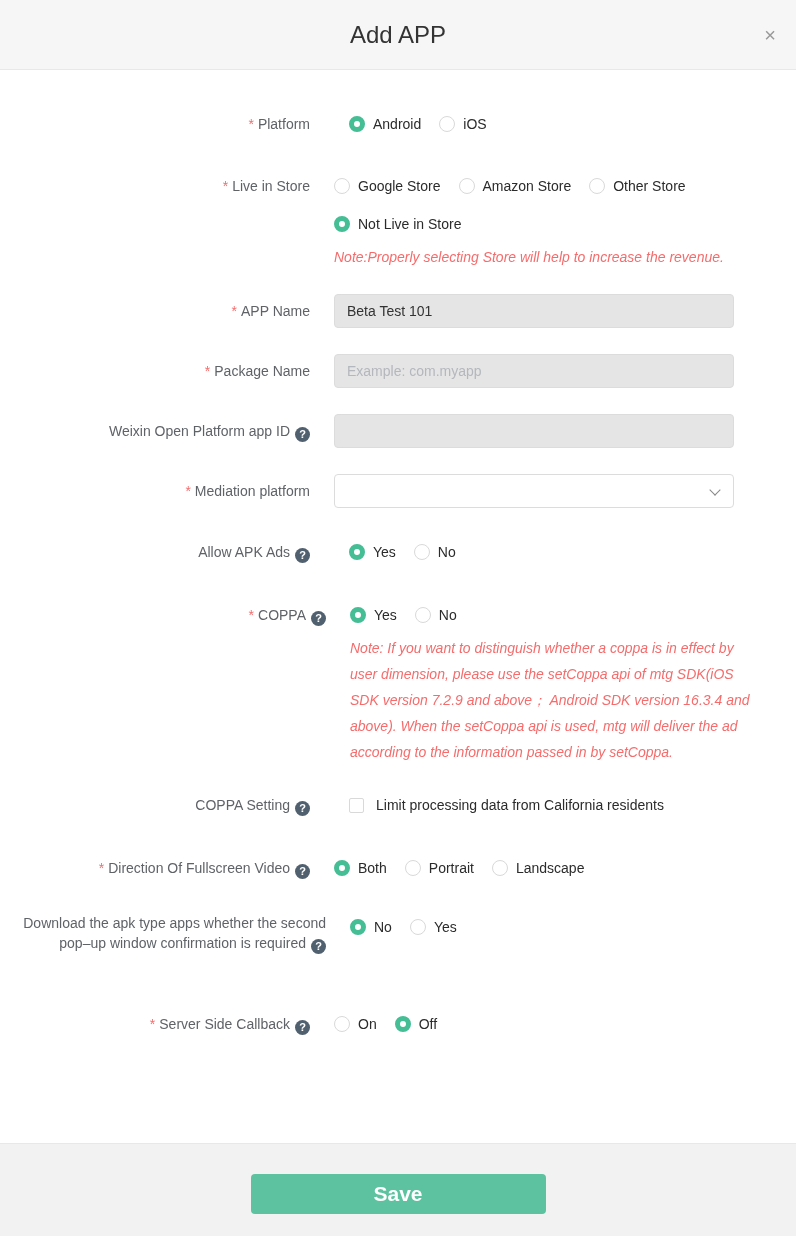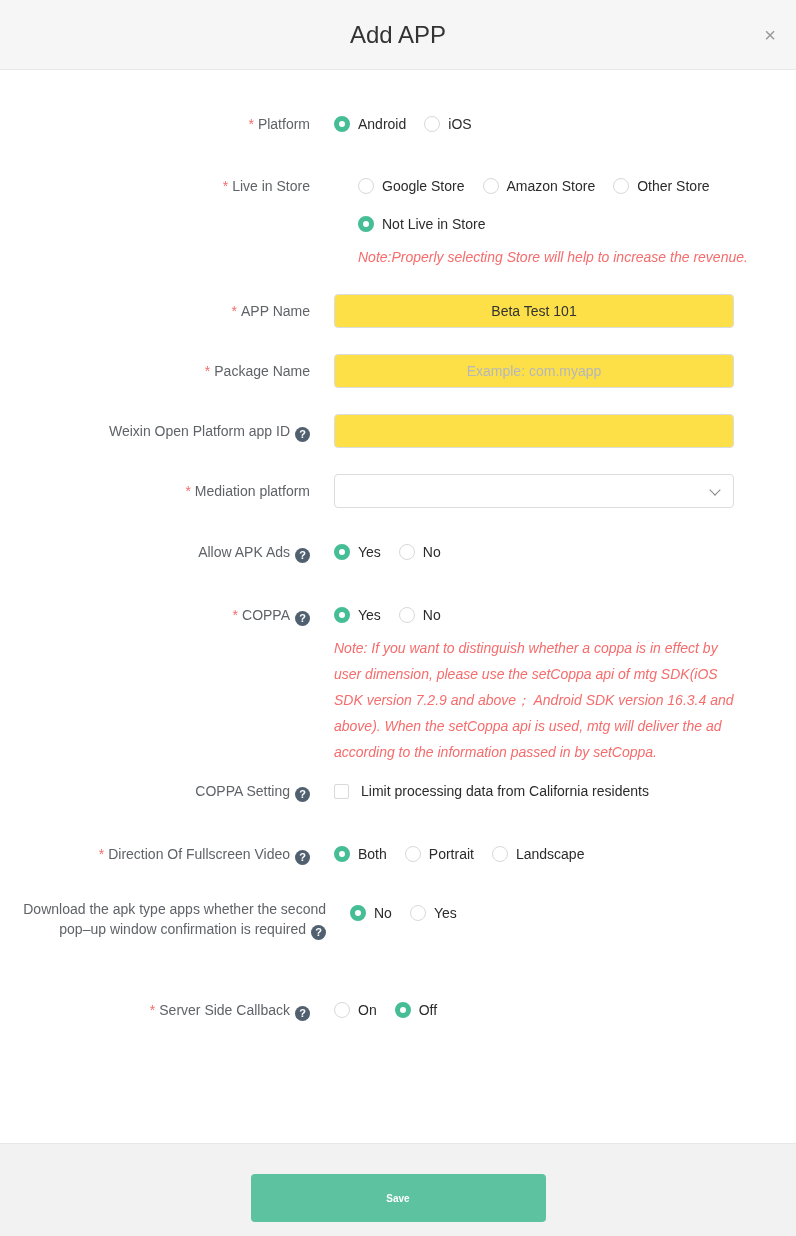--- a/index.html
+++ b/index.html
@@ -37,45 +37,45 @@
 
   
   .checkbox-line { display: flex; align-items: center; min-height: 20px; cursor: pointer; }
   .checkbox-box { width: 15px; height: 15px; border: 1px solid #d9d9d9; border-radius: 2px;
     background: #fff; margin-right: 12px; flex: none; }
   .checkbox-label { font-size: 14px; color: #2b2b2b; line-height: 20px; }
 
   
   .text-input { width: 100%; height: 34px; border: 1px solid #dcdcdc; border-radius: 4px;
     padding: 0 12px; font-size: 14px; color: #333; outline: none;
-    font-family: "Liberation Sans", "DejaVu Sans", sans-serif; background: #fde047; text-align: center; }
+    font-family: "Liberation Sans", "DejaVu Sans", sans-serif; background: #e5e5e5; }
   .text-input::placeholder { color: #b4b7bd; }
   .select-box { position: relative; width: 100%; height: 34px; border: 1px solid #dcdcdc;
     border-radius: 4px; background: #fff; cursor: pointer; }
   .select-value { line-height: 32px; padding: 0 30px 0 12px; font-size: 14px; color: #333; }
   .chevron { position: absolute; right: 14px; top: 11px; width: 8px; height: 8px;
     border-right: 1px solid #888; border-bottom: 1px solid #888; transform: rotate(45deg); }
 
   .note { margin-top: 10px; font-size: 14px; color: #f56c6c; line-height: 26px; font-style: italic; }
 
   
-  .mb42 { margin-bottom: 42px; }
+  .mb42 { margin-bottom: 42px; gap: 15px; }
   .mb34 { margin-bottom: 34px; }
-  .mb30 { margin-bottom: 16px; }
+  .mb30 { margin-bottom: 30px; padding-left: 16px; }
   .mb26 { margin-bottom: 26px; }
-  .mb24 { margin-bottom: 24px; gap: 24px; }
+  .mb24 { margin-bottom: 24px; }
   .mb60 { margin-bottom: 60px; margin-left: 16px; }
   .label-center34 { padding-top: 7px; padding-left: 20px; }   
   .second-line { margin-top: 18px; }
   .pt4 { padding-top: 4px; }
 
   
   .dlg-footer { flex: none; height: 93px; background: #f2f2f2; border-top: 1px solid #e8e8e8; }
-  .save-btn { display: block; margin: 30px auto 0; width: 295px; height: 48px; background: #5cc2a0;
-    border: none; border-radius: 4px; color: #fff; font-size: 10px; font-weight: 600;
+  .save-btn { display: block; margin: 30px auto 0; width: 295px; height: 40px; background: #5cc2a0;
+    border: none; border-radius: 4px; color: #fff; font-size: 21px; font-weight: 600;
     cursor: pointer; font-family: "Liberation Sans", "DejaVu Sans", sans-serif; }
 </style>
 </head>
 <body>
 
 <div class="dialog">
 
   <div class="dlg-header">
     <div class="dlg-title">Add APP</div>
     <div class="dlg-close">×</div>

